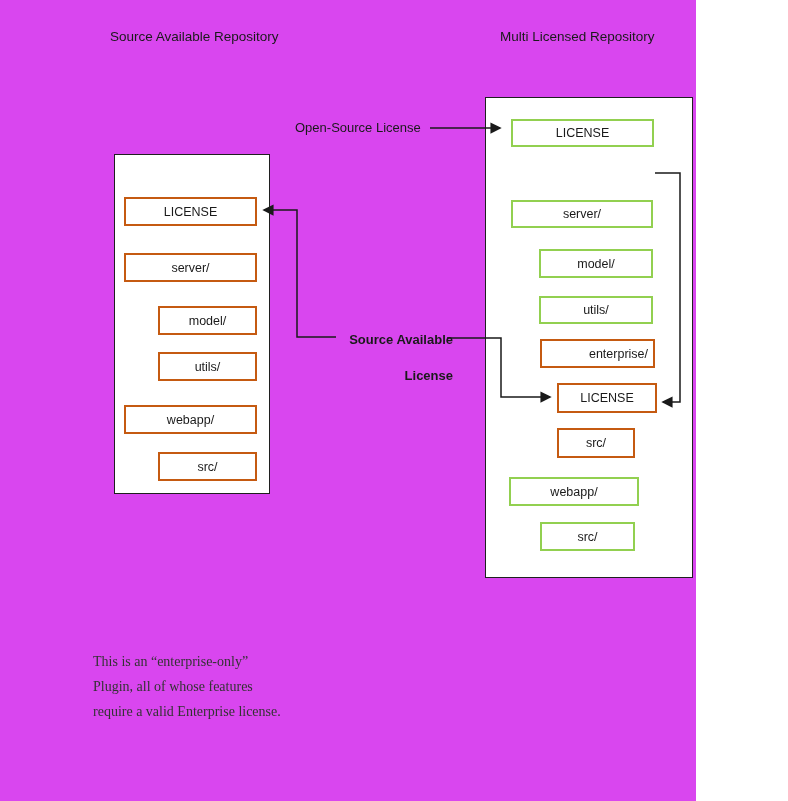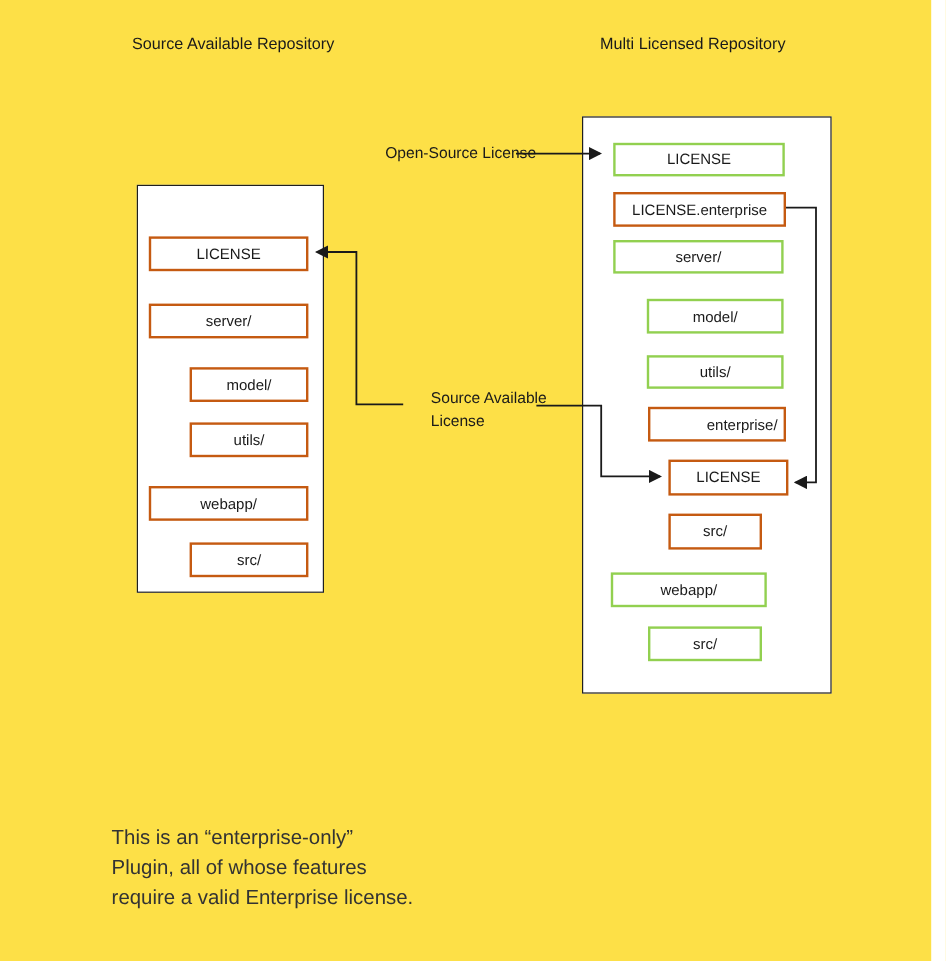--- a/index.html
+++ b/index.html
@@ -1,30 +1,30 @@
 <!DOCTYPE html>
 <html style="--orange: #C55A11; --green: #92D050;"><head>
 <meta charset="utf-8">
 <style>
   html,body{margin:0;padding:0;background:#fff;}
-  .canvas{position:relative;width:776px;height:801px;background:#fde047;
+  .canvas{position:relative;width:696px;height:801px;background:#d946ef;
           font-family:"Liberation Sans",sans-serif;overflow:hidden;}
   .title{position:absolute;font-size:13.5px;color:#1a1a1a;white-space:nowrap;}
   .repo{position:absolute;border:1.5px solid #1f1f1f;background:#ffffff;box-sizing:border-box;}
   .fbox{position:absolute;border:2px solid #000;background:#ffffff;box-sizing:border-box;
         display:flex;align-items:center;justify-content:center;
         font-size:12.5px;color:#1a1a1a;white-space:nowrap;}
   .b-orange{border-color:var(--orange,#C55A11);}
   .b-green{border-color:var(--green,#92D050);}
   .connectors{position:absolute;left:0;top:0;pointer-events:none;}
   .connectors path{fill:none;stroke:#1a1a1a;stroke-width:1.5;}
-  .conn-label{position:absolute;font-size:13px;color:#1a1a1a;white-space:nowrap;margin-left:26px;}
-  .conn-label.two-line{white-space:pre-line;text-align:left;line-height:19px;}
-  .caption{position:absolute;font-family:Liberation Sans, sans-serif;
-           font-size:17px;color:#333333;white-space:pre-line;margin-top:36px;}
+  .conn-label{position:absolute;font-size:13px;color:#1a1a1a;white-space:nowrap;}
+  .conn-label.two-line{white-space:pre-line;text-align:right;line-height:36px;font-weight:bold;}
+  .caption{position:absolute;font-family:Liberation Serif, serif;
+           font-size:14px;color:#333333;white-space:pre-line;}
   .caption.left-cap{line-height:25px;}
   .caption.right-cap{line-height:22.5px;}
 </style>
 </head>
 <body>
 
 <div class="canvas">
 
   <div class="title" style="left:110px;top:29px;">Source Available Repository</div>
   <div class="title" style="left:500px;top:29px;">Multi Licensed Repository</div>
@@ -32,21 +32,20 @@
   <div class="repo" style="left:114px;top:154px;width:156px;height:340px;"></div>
   <div class="fbox b-orange" style="left:124px;top:197px;width:133px;height:29px;">LICENSE</div>
   <div class="fbox b-orange" style="left:124px;top:253px;width:133px;height:29px;">server/</div>
   <div class="fbox b-orange" style="left:158px;top:306px;width:99px;height:29px;">model/</div>
   <div class="fbox b-orange" style="left:158px;top:352px;width:99px;height:29px;">utils/</div>
   <div class="fbox b-orange" style="left:124px;top:405px;width:133px;height:29px;">webapp/</div>
   <div class="fbox b-orange" style="left:158px;top:452px;width:99px;height:29px;">src/</div>
 
   <div class="repo" style="left:485px;top:97px;width:208px;height:481px;"></div>
   <div class="fbox b-green" style="left:511px;top:119px;width:143px;height:28px;">LICENSE</div>
-  <div class="fbox b-orange" style="left:511px;top:160px;width:144px;height:29px;">LICENSE.enterprise</div>
   <div class="fbox b-green" style="left:511px;top:200px;width:142px;height:28px;">server/</div>
   <div class="fbox b-green" style="left:539px;top:249px;width:114px;height:29px;">model/</div>
   <div class="fbox b-green" style="left:539px;top:296px;width:114px;height:28px;">utils/</div>
   <div class="fbox b-orange" style="left:540px;top:339px;width:115px;height:29px;padding-left:42px;">enterprise/</div>
   <div class="fbox b-orange" style="left:557px;top:383px;width:100px;height:30px;">LICENSE</div>
   <div class="fbox b-orange" style="left:557px;top:428px;width:78px;height:30px;">src/</div>
   <div class="fbox b-green" style="left:509px;top:477px;width:130px;height:29px;">webapp/</div>
   <div class="fbox b-green" style="left:540px;top:522px;width:95px;height:29px;">src/</div>
 
   <svg class="connectors" width="788" height="801" viewBox="0 0 788 801">

